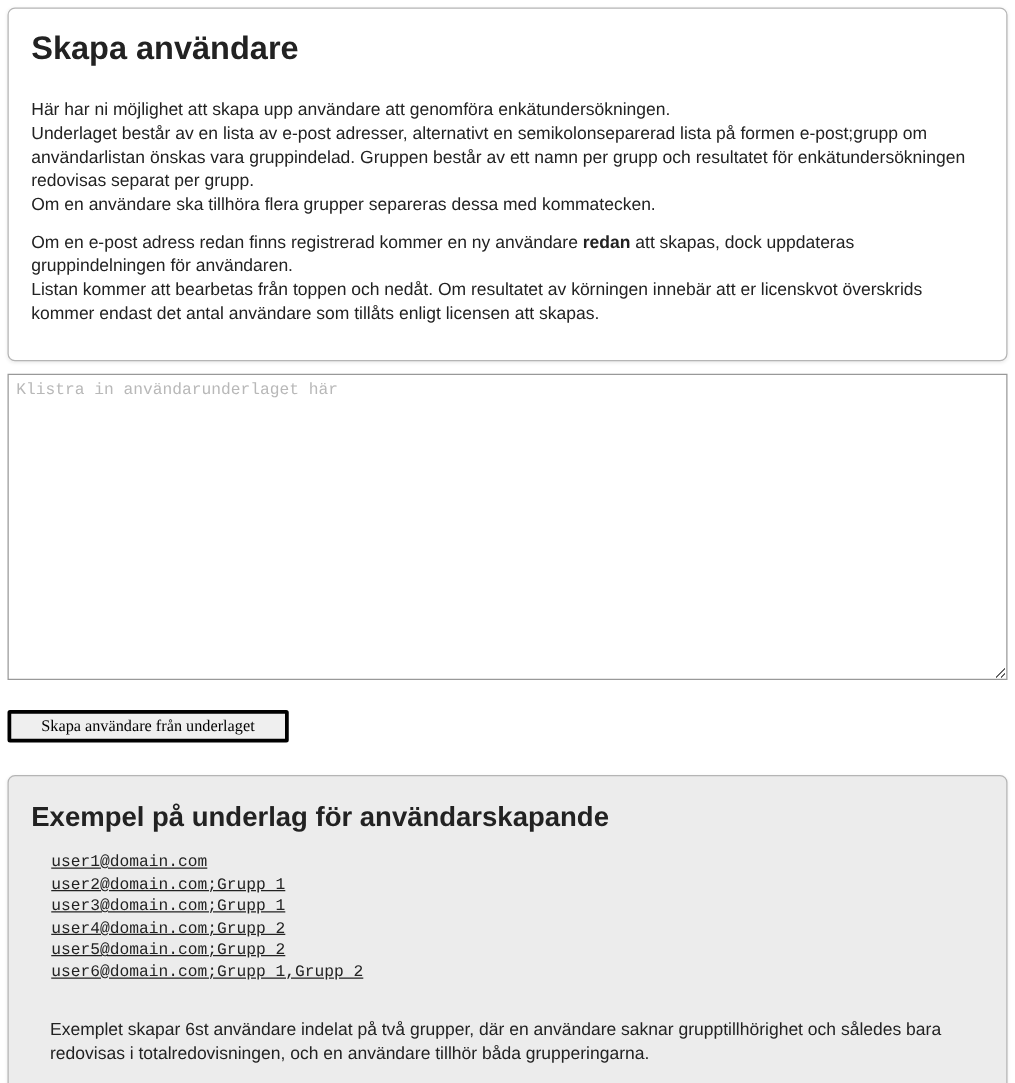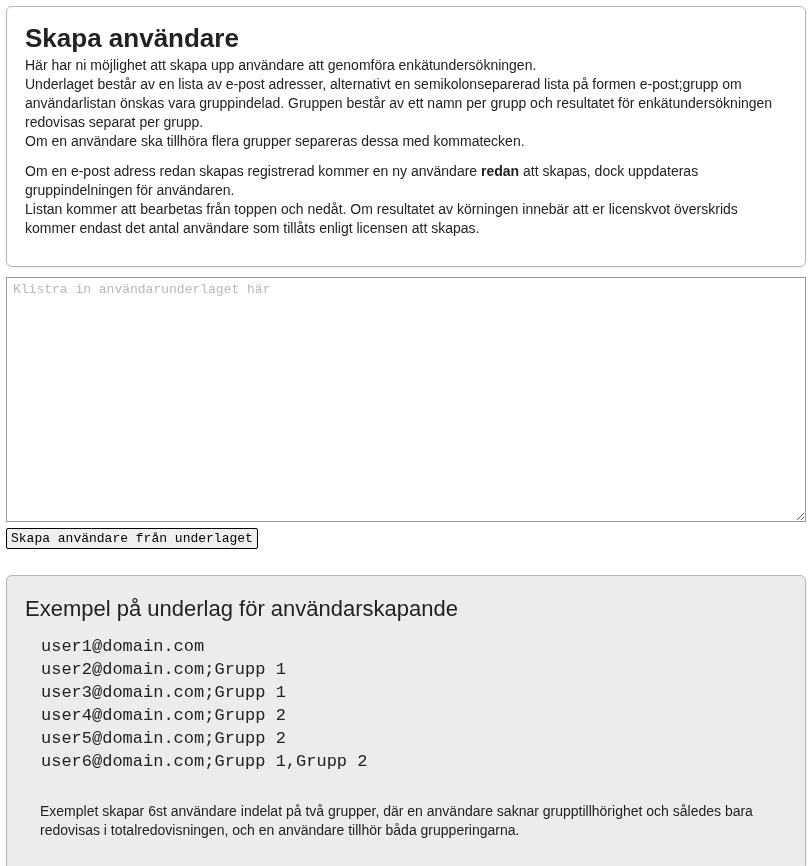--- a/index.html
+++ b/index.html
@@ -16,89 +16,90 @@
       border: 1px solid #b5b5b5;
       border-radius: 6px;
       padding: 14px 18px 16px 18px;
       margin-bottom: 10px;
       background: #fff;
       box-shadow: 0 1px 3px rgba(0,0,0,0.08);
     }
     .panel h1 {
       font-size: 26px;
       font-weight: bold;
-      margin: 2px 0 2px 0;
+      margin: 2px 0 24px 0;
     }
     .panel p {
       margin: 0 0 12px 0;
       line-height: 1.35;
     }
     .italic { }
     .bold { font-weight: bold; }
     textarea.userdata {
       width: 100%;
       height: 245px;
       border: 1px solid #999;
       padding: 4px 6px;
       font-family: "Courier New", Courier, monospace;
       font-size: 13px;
       color: #111;
       resize: both;
       display: block;
-      margin-bottom: 6px;
+      margin-bottom: 24px;
     }
     textarea.userdata::placeholder {
       color: #b8b8b8;
     }
     button.create-btn {
-      font-family: Liberation Mono, monospace;
+      font-family: Liberation Serif, serif;
       font-size: 13px;
-      padding: 2px 4px;
-      border: 1px solid #000000;
+      padding: 2px 24px;
+      border: 3px solid #000000;
       background: #efefef;
       border-radius: 2px;
       cursor: pointer;
     }
     .example-panel {
       border: 1px solid #b5b5b5;
       border-radius: 6px;
       padding: 14px 18px 16px 18px;
       margin-top: 26px;
       background: #ececec;
       box-shadow: 0 1px 3px rgba(0,0,0,0.08);
     }
     .example-panel h2 {
       font-size: 22px;
-      font-weight: normal;
+      font-weight: bold;
       margin: 6px 0 14px 0;
     }
     .example-pre {
       font-family: "Courier New", Courier, monospace;
-      font-size: 17px;
+      font-size: 13px;
       white-space: pre;
       margin: 0 0 28px 16px;
       line-height: 1.35;
+      text-decoration: underline;
     }
     .example-desc {
       margin: 15px;
       line-height: 1.35;
     }
   </style>
 </head>
 <body>
 
 
 
 <div class="panel">
   <h1>Skapa användare</h1>
   <p>
     <span>Här har ni möjlighet att skapa upp användare att genomföra enkätundersökningen.<br>Underlaget består av en lista av e-post adresser, alternativt en semikolonseparerad lista på formen </span><span class="italic">e-post;grupp</span><span> om användarlistan önskas vara gruppindelad. Gruppen består av ett namn per grupp och resultatet för enkätundersökningen redovisas separat per grupp.<br>Om en användare ska tillhöra flera grupper separeras dessa med kommatecken.</span>
   </p>
   <p>
-    <span>Om en e-post adress redan skapas registrerad kommer en ny användare </span><span class="bold">redan</span><span> att skapas, dock uppdateras gruppindelningen för användaren.<br>Listan kommer att bearbetas från toppen och nedåt. Om resultatet av körningen innebär att er licenskvot överskrids kommer endast det antal användare som tillåts enligt licensen att skapas.</span>
+    <span>Om en e-post adress redan finns registrerad kommer en ny användare </span><span class="bold">redan</span><span> att skapas, dock uppdateras gruppindelningen för användaren.<br>Listan kommer att bearbetas från toppen och nedåt. Om resultatet av körningen innebär att er licenskvot överskrids kommer endast det antal användare som tillåts enligt licensen att skapas.</span>
   </p>
 </div>
 
 <textarea class="userdata" placeholder="Klistra in användarunderlaget här" style=""></textarea>
 
 <button class="create-btn">Skapa användare från underlaget</button>
 
 <div class="example-panel">
   <h2>Exempel på underlag för användarskapande</h2>
   <div class="example-pre">user1@domain.com

